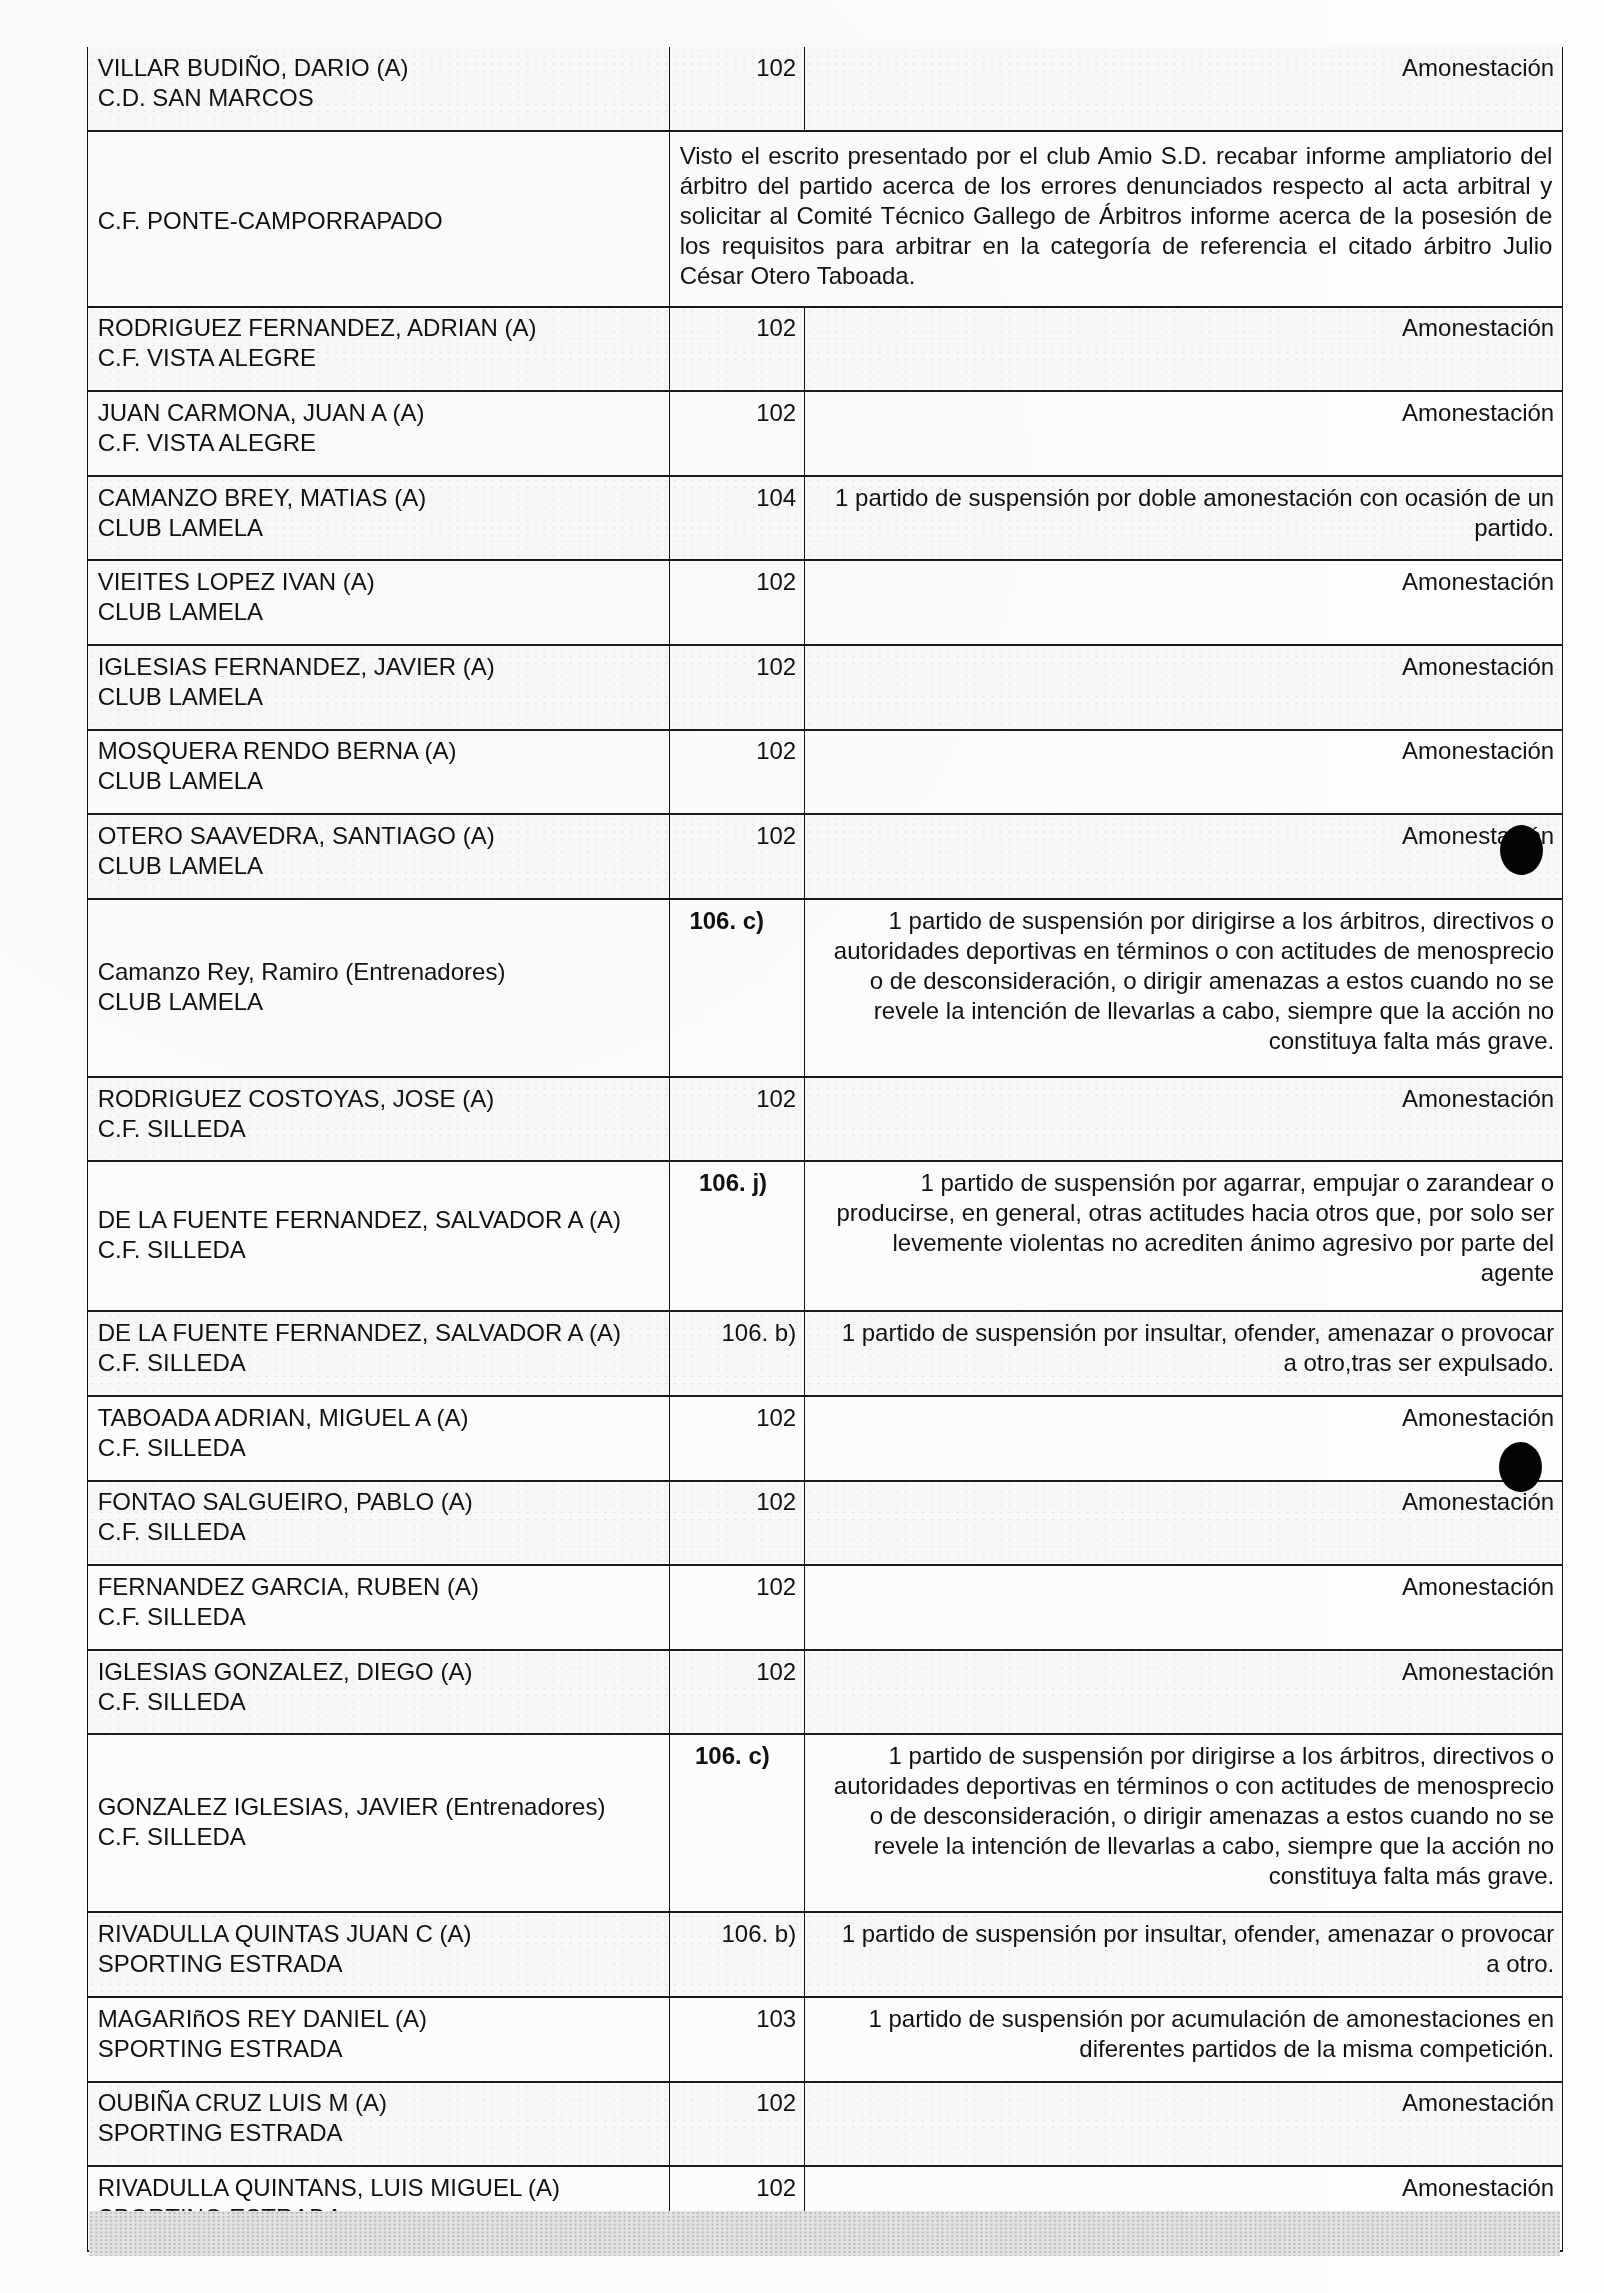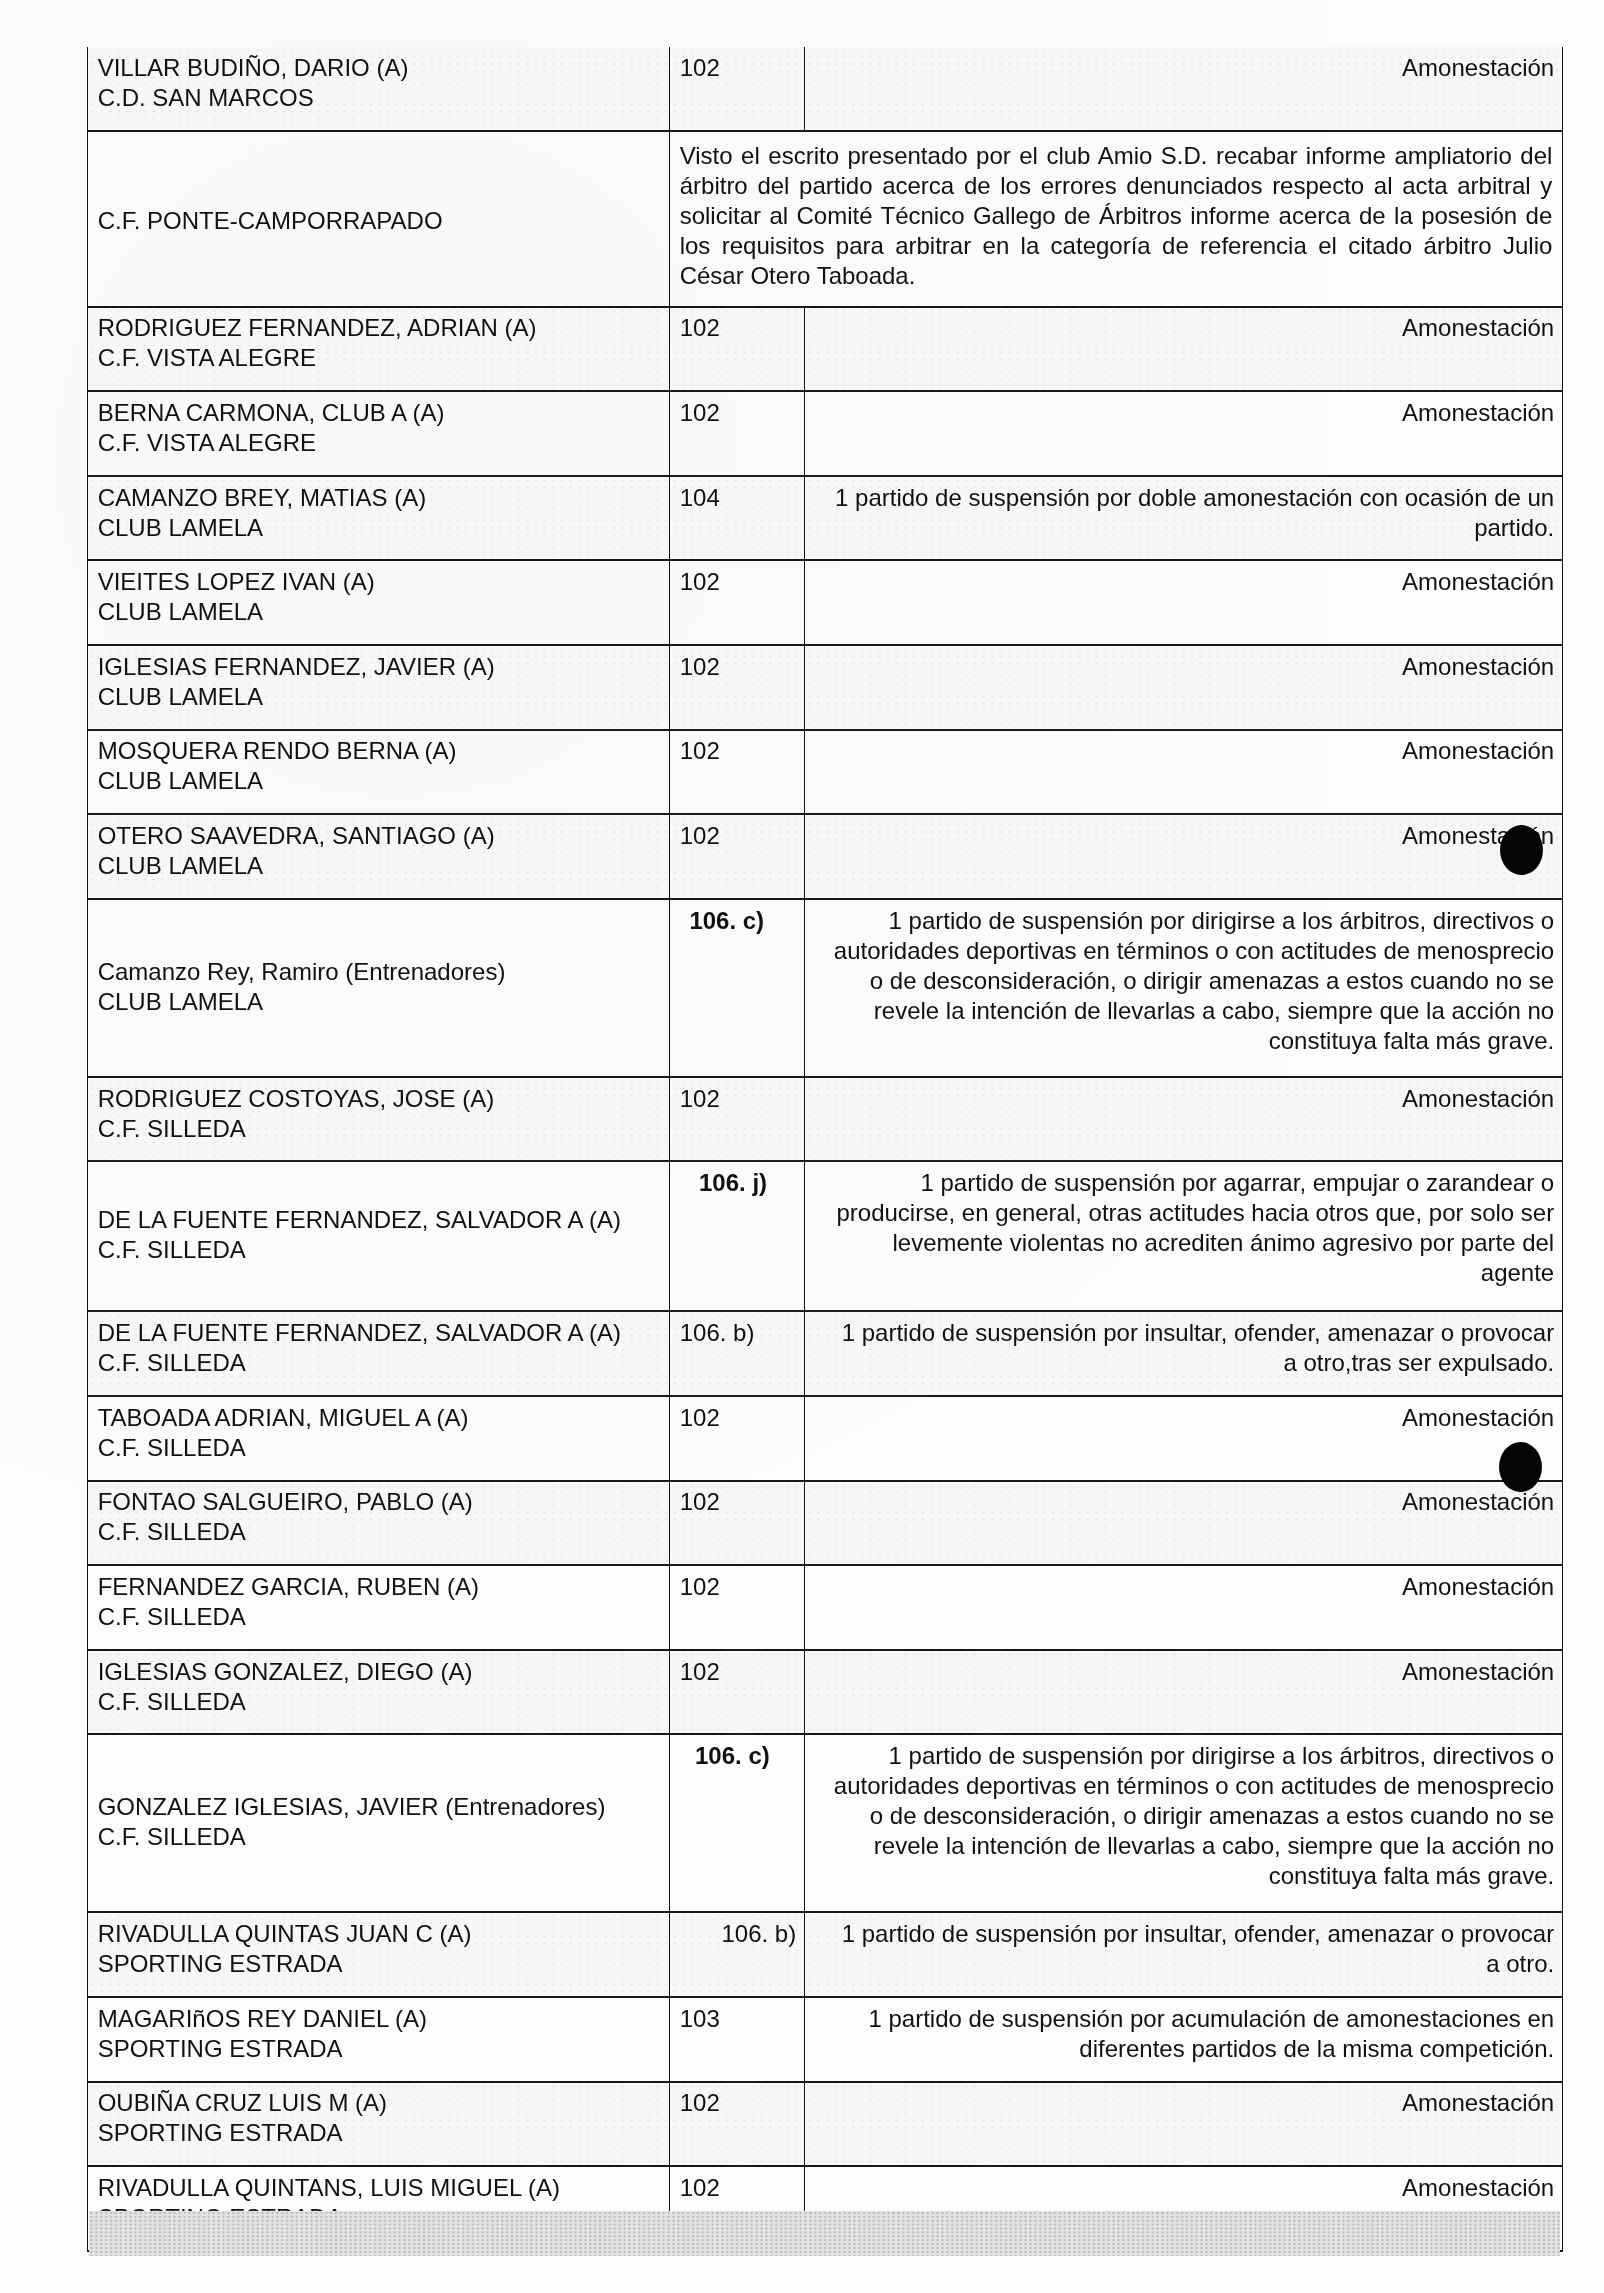--- a/index.html
+++ b/index.html
@@ -39,21 +39,21 @@
     border-right: 1.9px solid #111;
     border-bottom: 2.9px solid #1a1a1a;
     vertical-align: top;
     font-size: 24px;
     line-height: 30px;
     padding: 5.8px 7.8px 7.8px 9.7px;
   }
   table.sanctions tr:first-child td { border-top: 0; }
   td.name { padding-left: 9.7px; }
   td.name .line { display: block; white-space: nowrap; }
-  td.art { text-align: left; padding-left: 3.9px; padding-right: 3.9px; }
+  td.art { text-align: right; padding-left: 3.9px; padding-right: 3.9px; }
   td.art.left-ish { text-align: left; padding-left: 25px; font-weight: bold; }
   td.desc { padding-left: 13.6px; padding-right: 7.8px; text-align: right; }
   td.desc.indent { padding-left: 20px; }
   td.desc.justify { text-align: justify; }
   td.name.vcenter { vertical-align: middle; }
   tr.shaded td {
     background-image: radial-gradient(rgba(0,0,0,0.10) 0.8px, transparent 1.2px);
     background-size: 8.7px 6.8px;
     background-color: #f7f7f7;
   }
@@ -109,21 +109,21 @@
         <td class="name">
           <span class="line">RODRIGUEZ FERNANDEZ, ADRIAN (A)</span>
           <span class="line">C.F. VISTA ALEGRE</span>
         </td>
         <td class="art">102</td>
         <td class="desc">Amonestación</td>
       </tr>
 
       <tr class="std" style="height:83px">
         <td class="name">
-          <span class="line">BERNA CARMONA, CLUB A (A)</span>
+          <span class="line">JUAN CARMONA, JUAN A (A)</span>
           <span class="line">C.F. VISTA ALEGRE</span>
         </td>
         <td class="art">102</td>
         <td class="desc">Amonestación</td>
       </tr>
 
       <tr class="shaded std" style="height:83px">
         <td class="name">
           <span class="line">CAMANZO BREY, MATIAS (A)</span>
           <span class="line">CLUB LAMELA</span>

